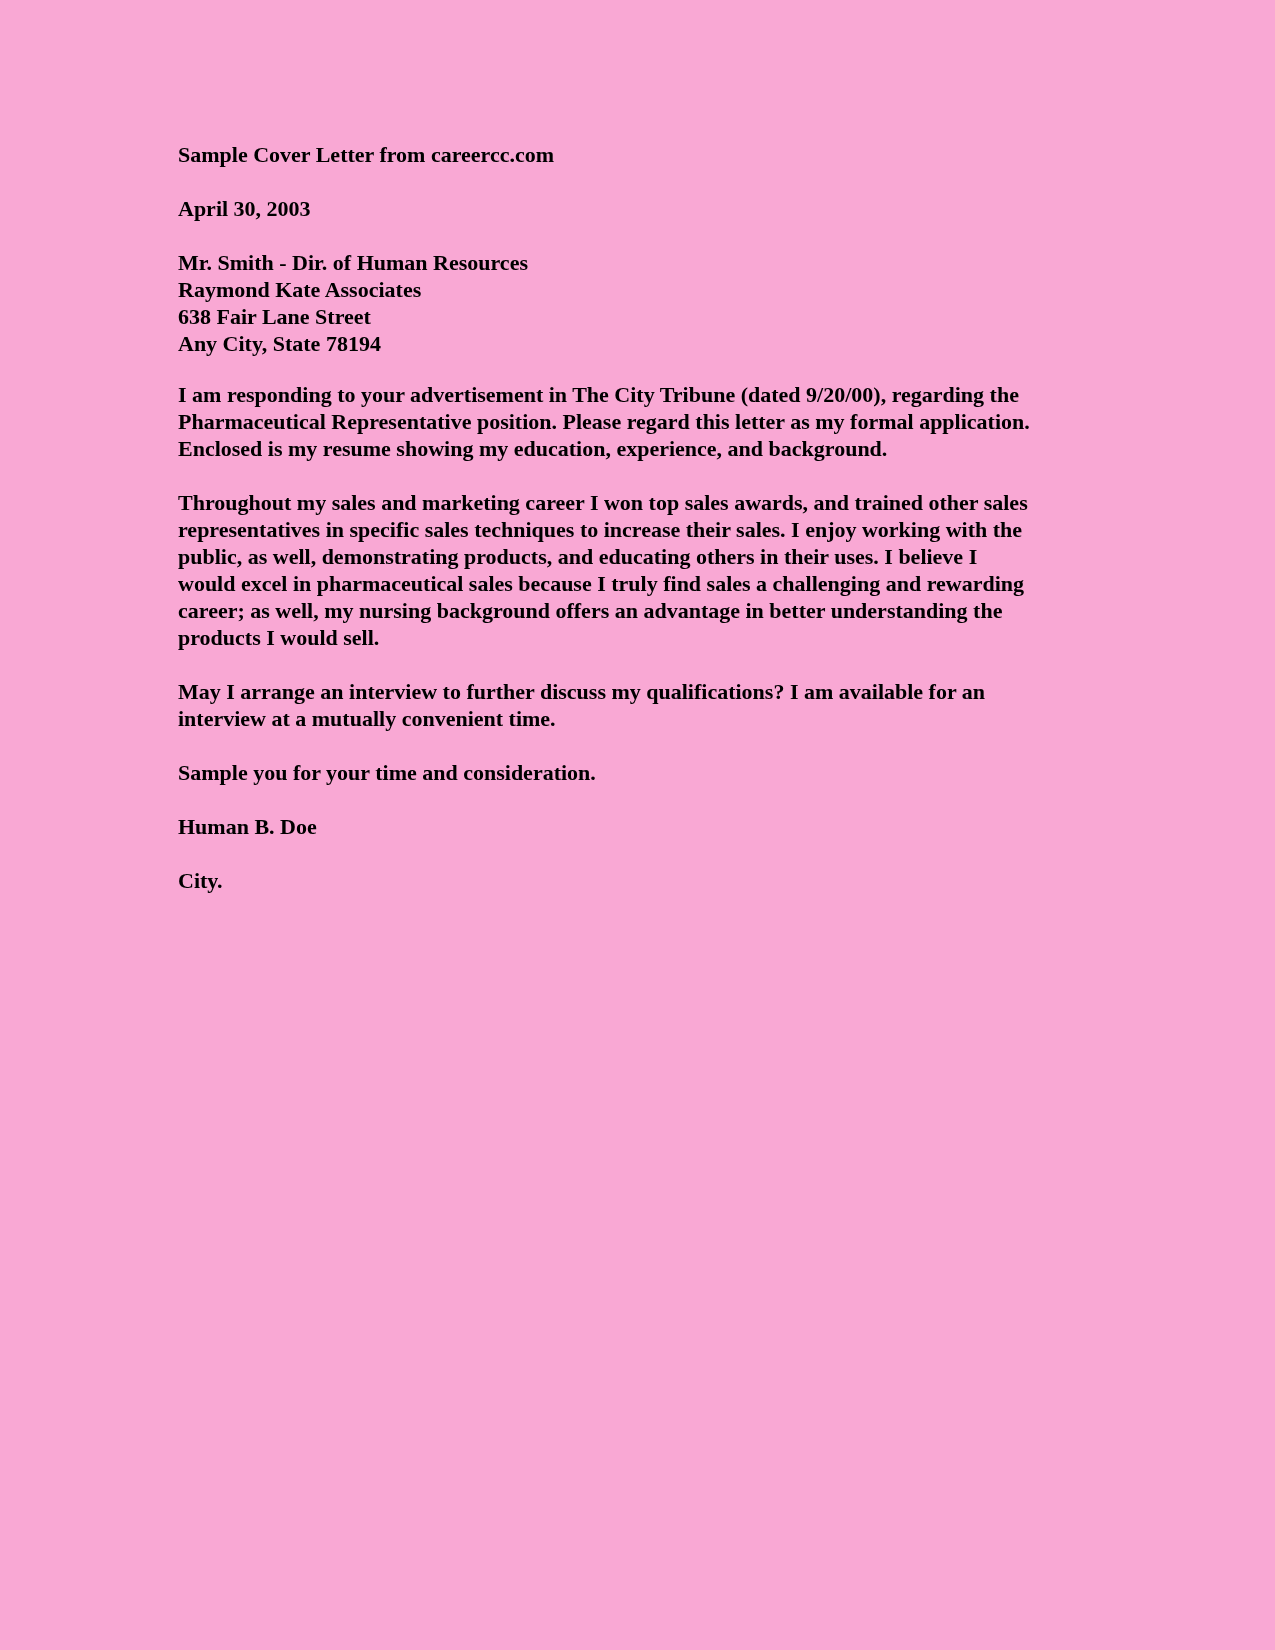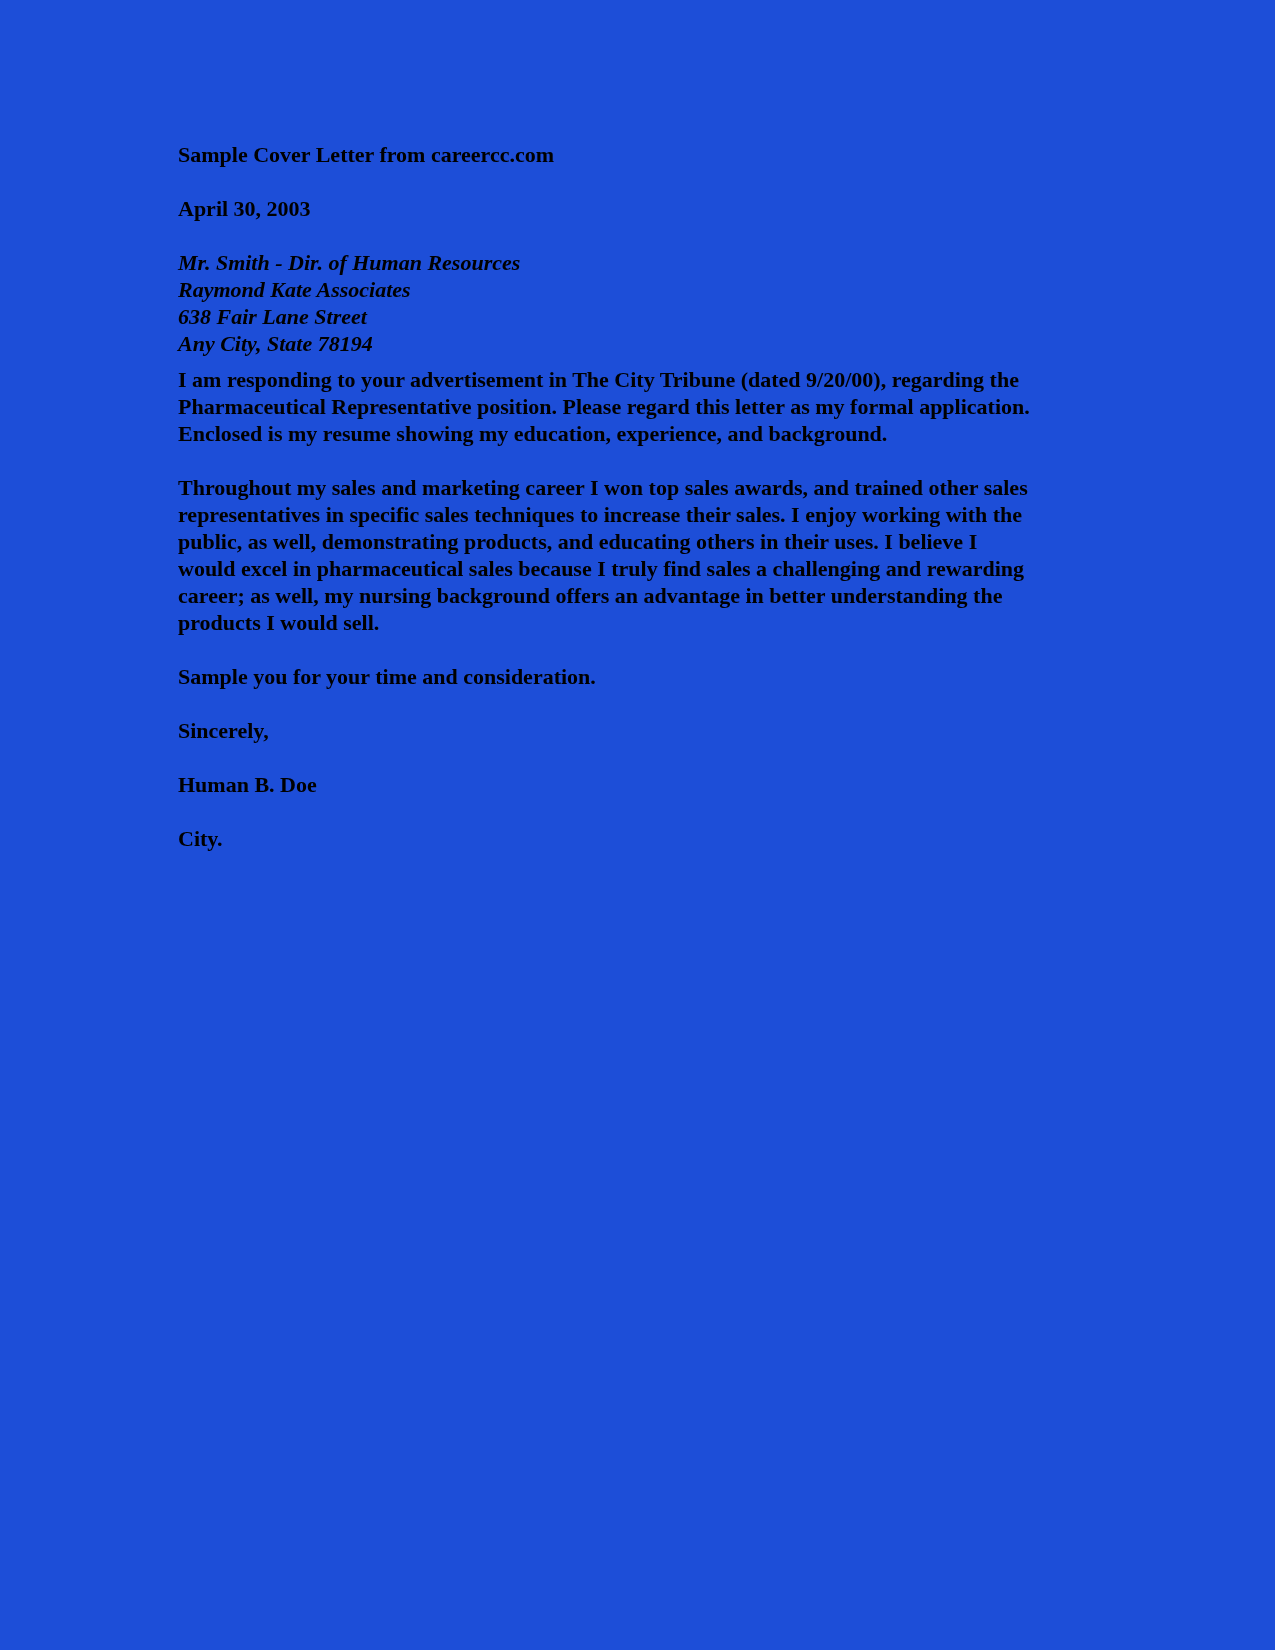--- a/index.html
+++ b/index.html
@@ -9,41 +9,40 @@
   body {
     width: 1275px;
     height: 1650px;
     background: #fdfdfd;
     position: relative;
     overflow: hidden;
   }
   .page {
     position: absolute;
     inset: 0;
-    background: #1d4ed8;
+    background: #f9a8d4;
   }
   .letter {
     position: absolute;
     left: 178px;
     top: 141px;
     width: 862px;
     font-family: "Liberation Serif", "DejaVu Serif", serif;
     font-weight: bold;
     font-size: 22px;
     line-height: 27px;
     color: #000000;
     text-align: left;
   }
   .letter p {
     margin: 0 0 27px 0;
     padding: 0;
   }
   .addr-block {
-    margin: 0 0 9px 0;
-    font-style: italic;
+    margin: 0 0 24px 0;
   }
   .addr-block p {
     margin: 0;
   }
 </style>
 </head>
 <body>
 
 <div class="page">
   <div class="letter">
@@ -55,23 +54,23 @@
     <div class="addr-block">
       <p>Mr. Smith - Dir. of Human Resources</p>
       <p>Raymond Kate Associates</p>
       <p>638 Fair Lane Street</p>
       <p>Any City, State 78194</p>
     </div>
 
 
     <p>I am responding to your advertisement in The City Tribune (dated 9/20/00), regarding the Pharmaceutical Representative position. Please regard this letter as my formal application. Enclosed is my resume showing my education, experience, and background.</p>
     <p>Throughout my sales and marketing career I won top sales awards, and trained other sales representatives in specific sales techniques to increase their sales. I enjoy working with the public, as well, demonstrating products, and educating others in their uses. I believe I would excel in pharmaceutical sales because I truly find sales a challenging and rewarding career; as well, my nursing background offers an advantage in better understanding the products I would sell.</p>
+    <p>May I arrange an interview to further discuss my qualifications? I am available for an interview at a mutually convenient time.</p>
 
     <p>Sample you for your time and consideration.</p>
 
-    <p>Sincerely,</p>
 
     <p>Human B. Doe</p>
 
     <p>City.</p>
 
   </div>
 </div>
 
 </body></html>

